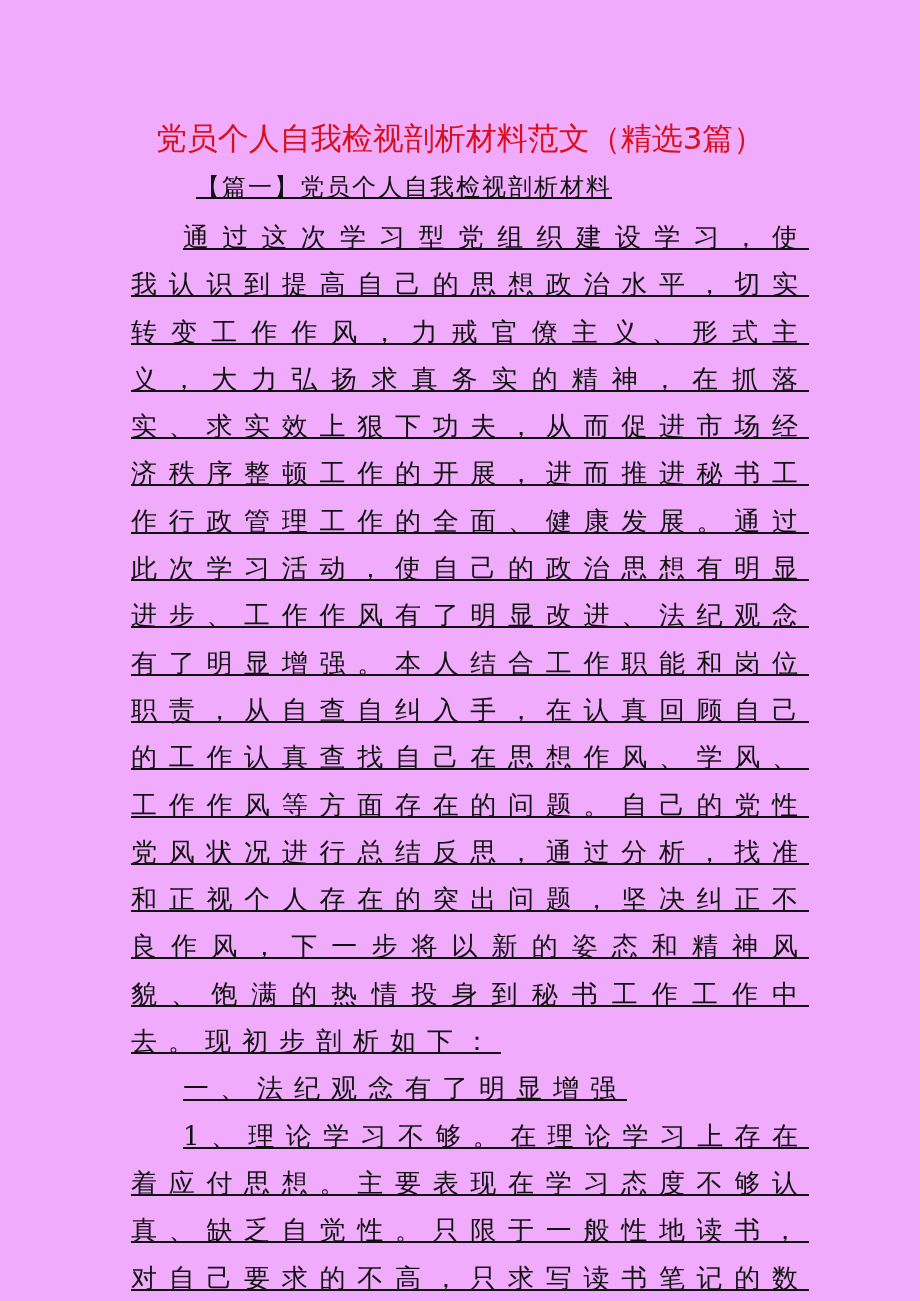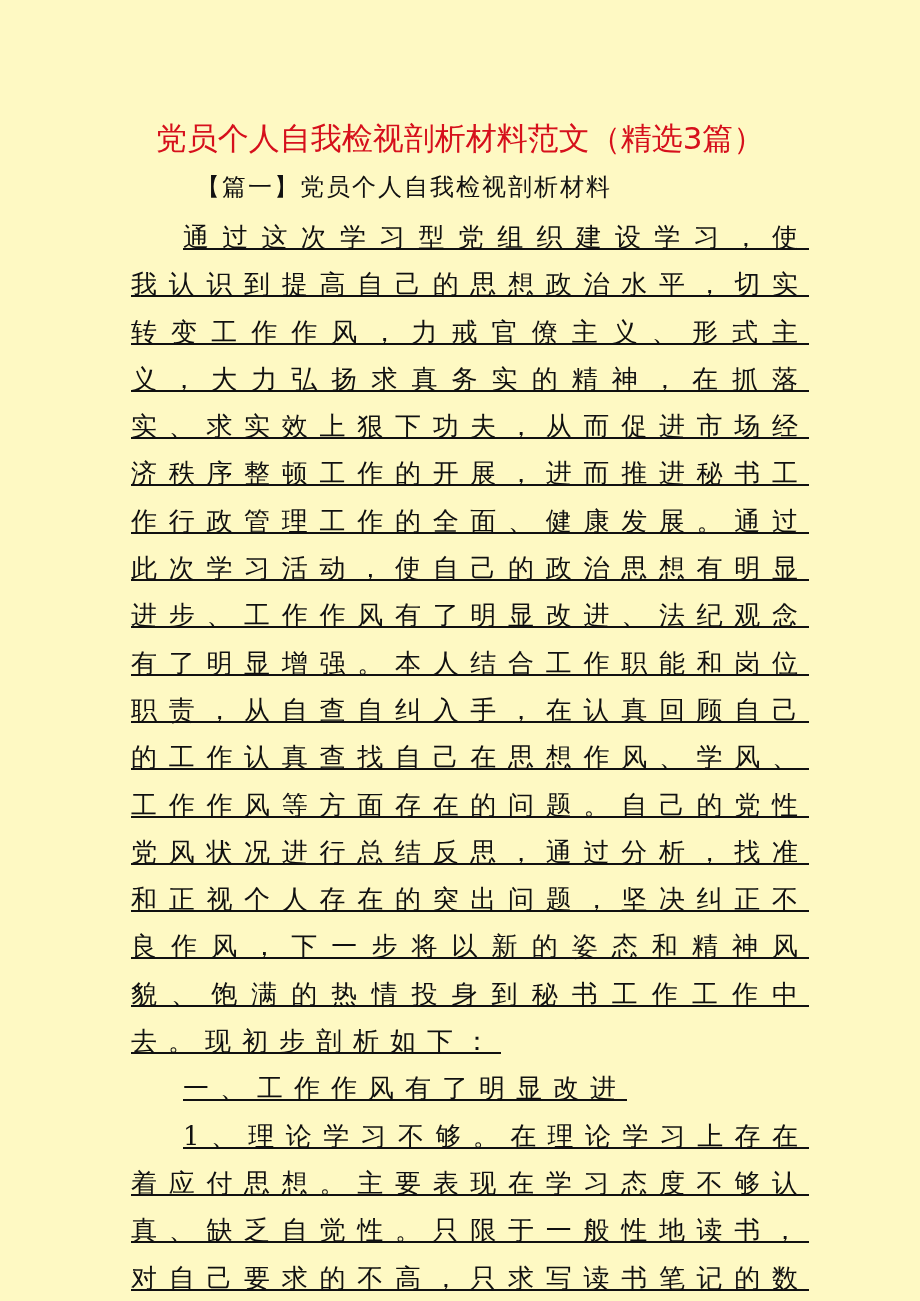--- a/index.html
+++ b/index.html
@@ -12,21 +12,21 @@
     height: 1301px;
     position: relative;
     overflow: hidden;
   }
   .page {
     position: absolute;
     left: 0;
     top: 0;
     width: 920px;
     height: 1301px;
-    background: #fef9c3;
+    background: #f0abfc;
   }
   .title {
     position: absolute;
     left: 0;
     width: 920px;
     top: 118px;
     text-align: center;
     color: #d6101c;
     font-family: "DejaVu Sans", "Liberation Sans", sans-serif;
     font-size: 31px;
@@ -37,20 +37,21 @@
   .subtitle {
     position: absolute;
     left: 196px;
     top: 170px;
     color: #111111;
     font-family: "DejaVu Serif", "Liberation Serif", serif;
     font-size: 24px;
     line-height: 34px;
     white-space: nowrap;
     letter-spacing: 2px;
+    text-decoration: underline;
   }
   .body {
     position: absolute;
     left: 131px;
     top: 214px;
     width: 678px;
     color: #111111;
     font-family: "DejaVu Serif", "Liberation Serif", serif;
     font-size: 26px;
     line-height: 47.3px;
@@ -68,17 +69,17 @@
   }
 </style>
 </head>
 <body>
 
 <div class="page">
   <div class="title">党员个人自我检视剖析材料范文（精选3篇）</div>
   <div class="subtitle">【篇一】党员个人自我检视剖析材料</div>
   <div class="body">
     <p class="para">通过这次学习型党组织建设学习，使我认识到提高自己的思想政治水平，切实转变工作作风，力戒官僚主义、形式主义，大力弘扬求真务实的精神，在抓落实、求实效上狠下功夫，从而促进市场经济秩序整顿工作的开展，进而推进秘书工作行政管理工作的全面、健康发展。通过此次学习活动，使自己的政治思想有明显进步、工作作风有了明显改进、法纪观念有了明显增强。本人结合工作职能和岗位职责，从自查自纠入手，在认真回顾自己的工作认真查找自己在思想作风、学风、工作作风等方面存在的问题。自己的党性党风状况进行总结反思，通过分析，找准和正视个人存在的突出问题，坚决纠正不良作风，下一步将以新的姿态和精神风貌、饱满的热情投身到秘书工作工作中去。现初步剖析如下：</p>
-    <p class="para heading">一、工作作风有了明显改进</p>
+    <p class="para heading">一、法纪观念有了明显增强</p>
     <p class="para">1、理论学习不够。在理论学习上存在着应付思想。主要表现在学习态度不够认真、缺乏自觉性。只限于一般性地读书，对自己要求的不高，只求写读书笔记的数量，不求质量，使心得体会写的比较肤浅。对党的全会精神和一些相关政策性文件理解不够深刻；对新事物、新知识学习掌握得不够好，对业务知识的钻研少；理论联系实际并运用来指导实际工作做得不够。</p>
 
   </div>
 </div>
 
 </body></html>

